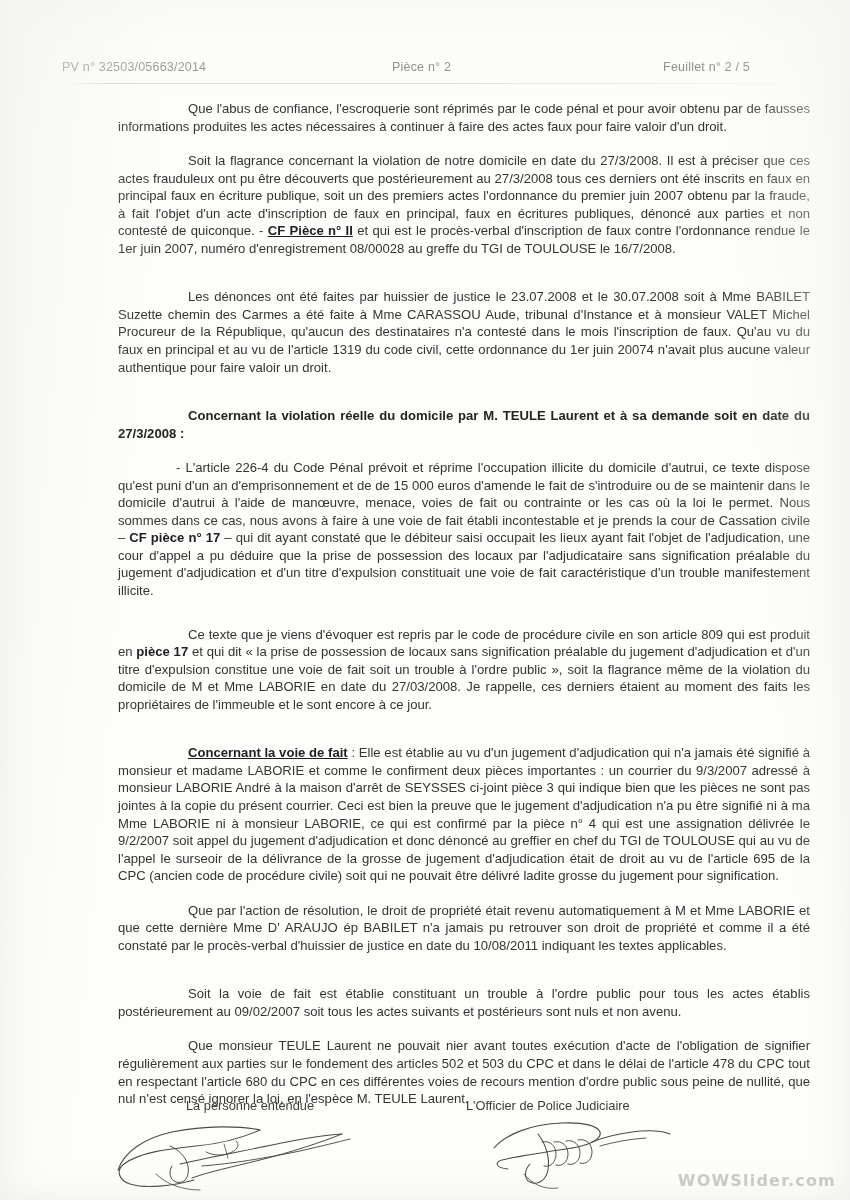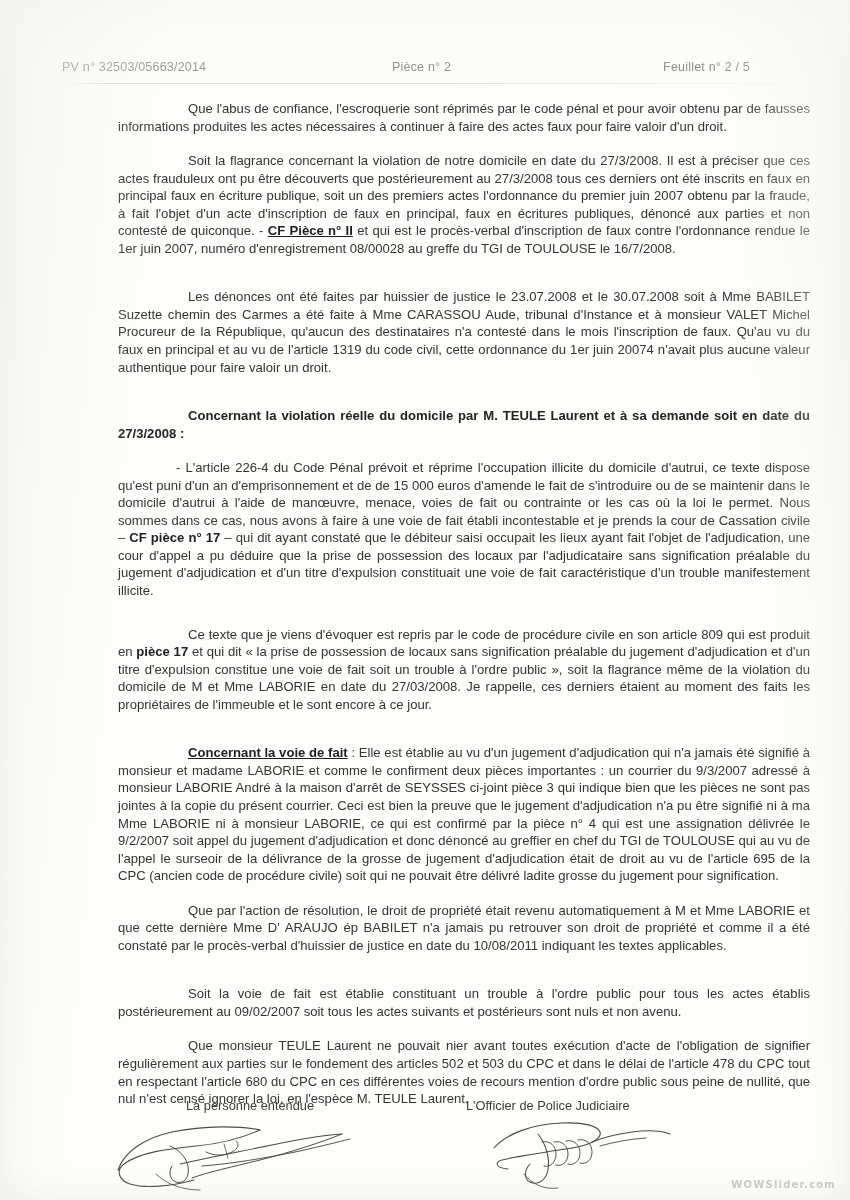--- a/index.html
+++ b/index.html
@@ -118,21 +118,21 @@
   }
   #sig-left { left: 110px; top: 1112px; }
   #sig-right { left: 480px; top: 1112px; }
 
   .watermark {
     position: absolute;
     right: 14px;
     bottom: 10px;
     z-index: 7;
     font-family: "DejaVu Sans", sans-serif;
-    font-size: 10px;
+    font-size: 16px;
     letter-spacing: 1.2px;
     color: #c9c9c6;
     font-weight: 600;
   }
 
   
   .edge-shadow {
     position: absolute;
     inset: 0;
     z-index: 5;

